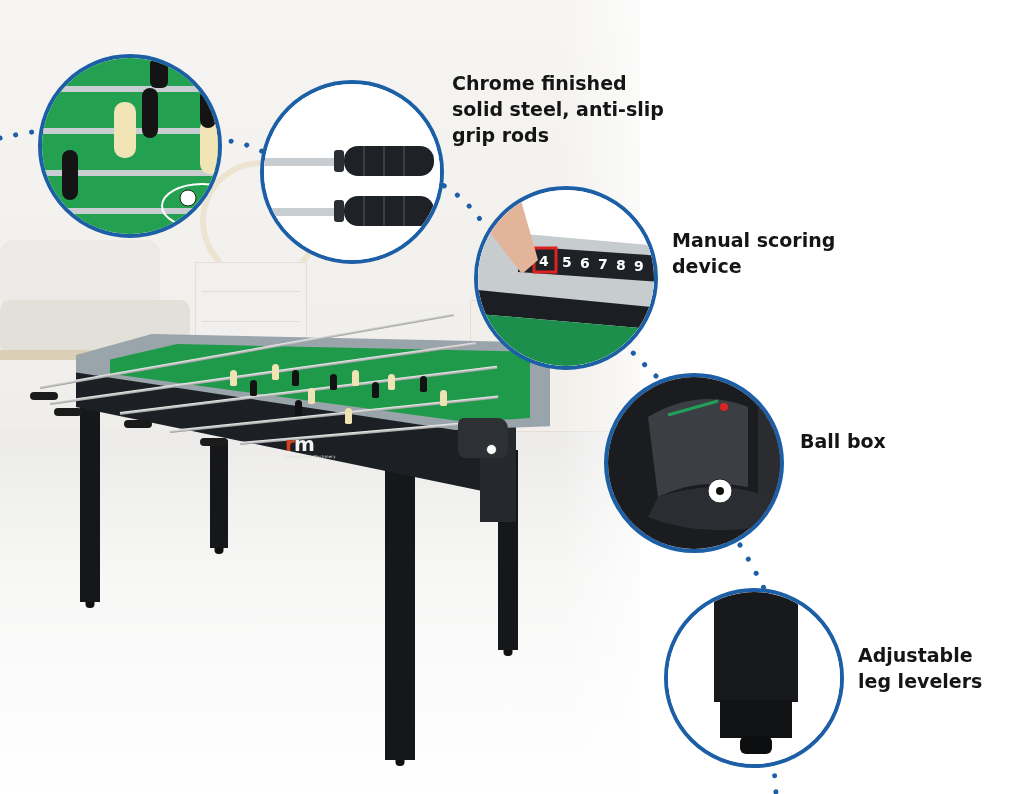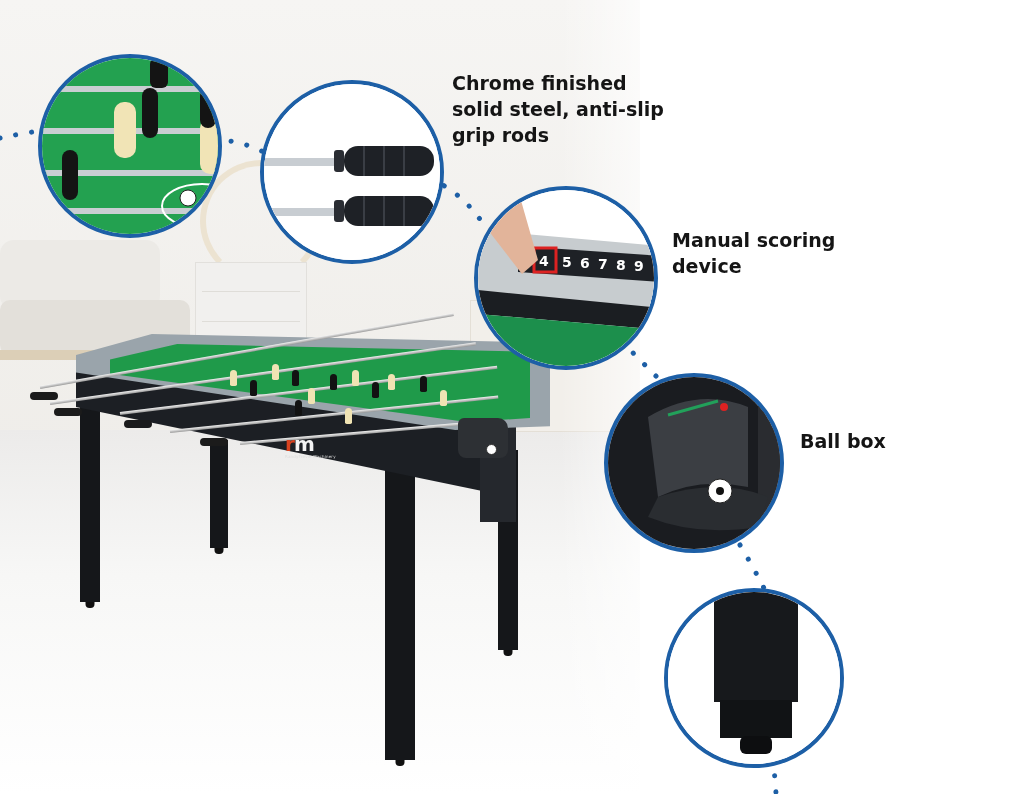--- a/index.html
+++ b/index.html
@@ -201,14 +201,16 @@
   <div class="feature-label" style="left:800px;top:428px;">Ball box</div>
 
   <div class="feature-circle" style="left:664px;top:588px;width:180px;height:180px;">
     <svg width="180" height="180" viewBox="0 0 180 180">
       <rect width="180" height="180" fill="#ffffff"></rect>
       <rect x="46" y="0" width="84" height="110" fill="#17191c"></rect>
       <rect x="52" y="108" width="72" height="38" fill="#111315"></rect>
       <rect x="72" y="144" width="32" height="18" rx="6" fill="#0d0e10"></rect>
     </svg>
   </div>
+  <div class="feature-label" style="left:858px;top:642px;">Adjustable
+leg levelers</div>
 
 </div>
 
 </body></html>

